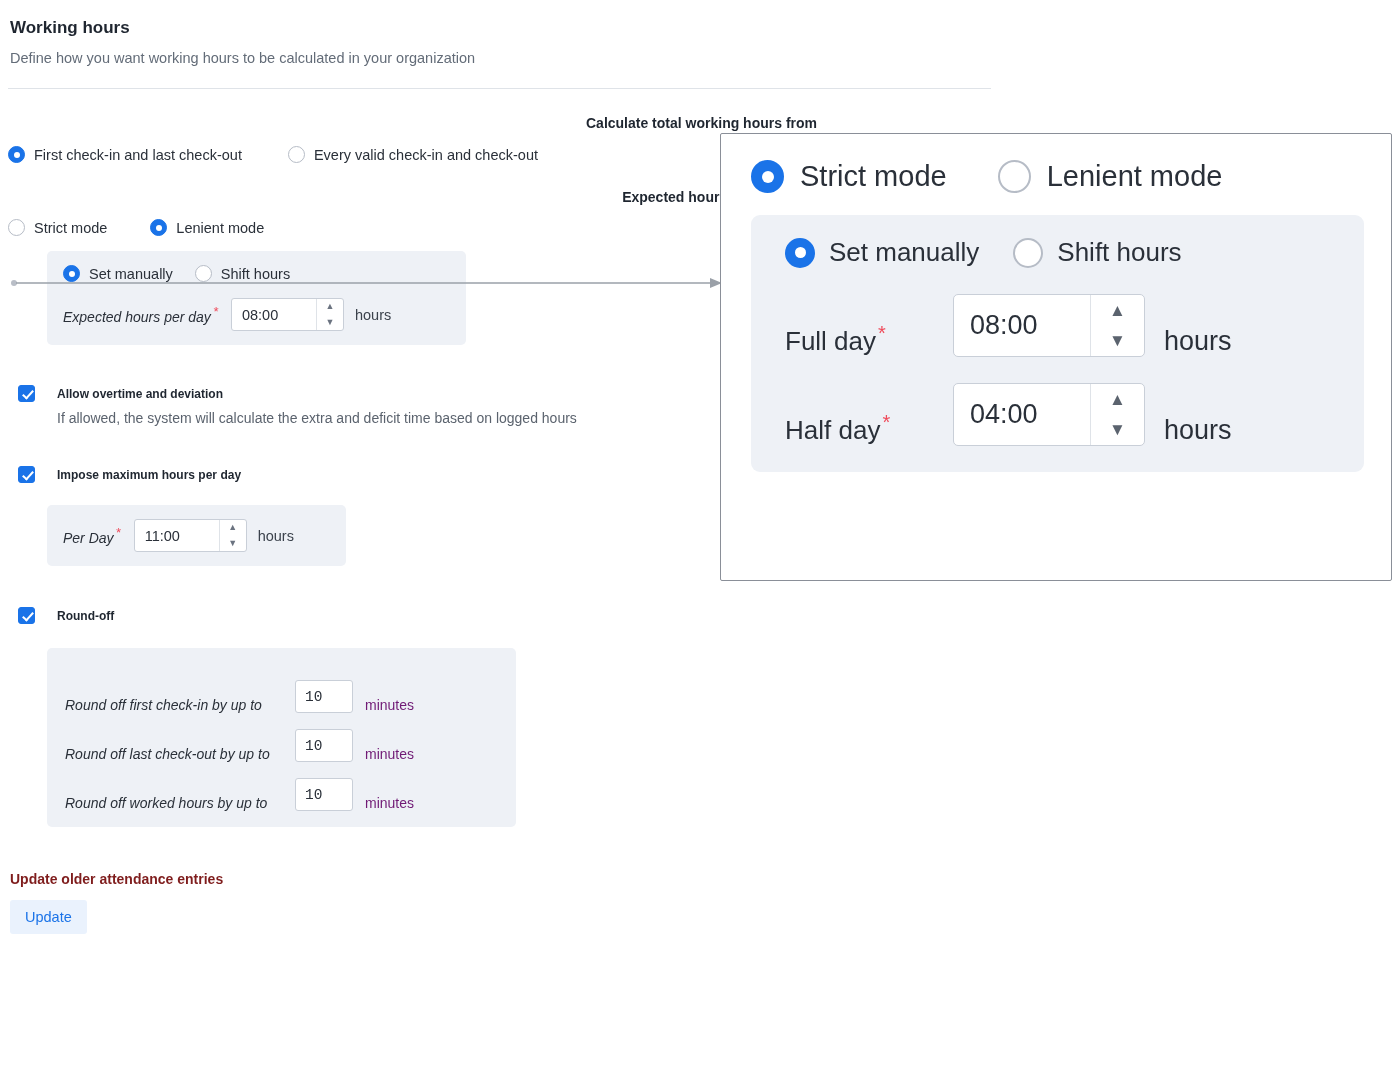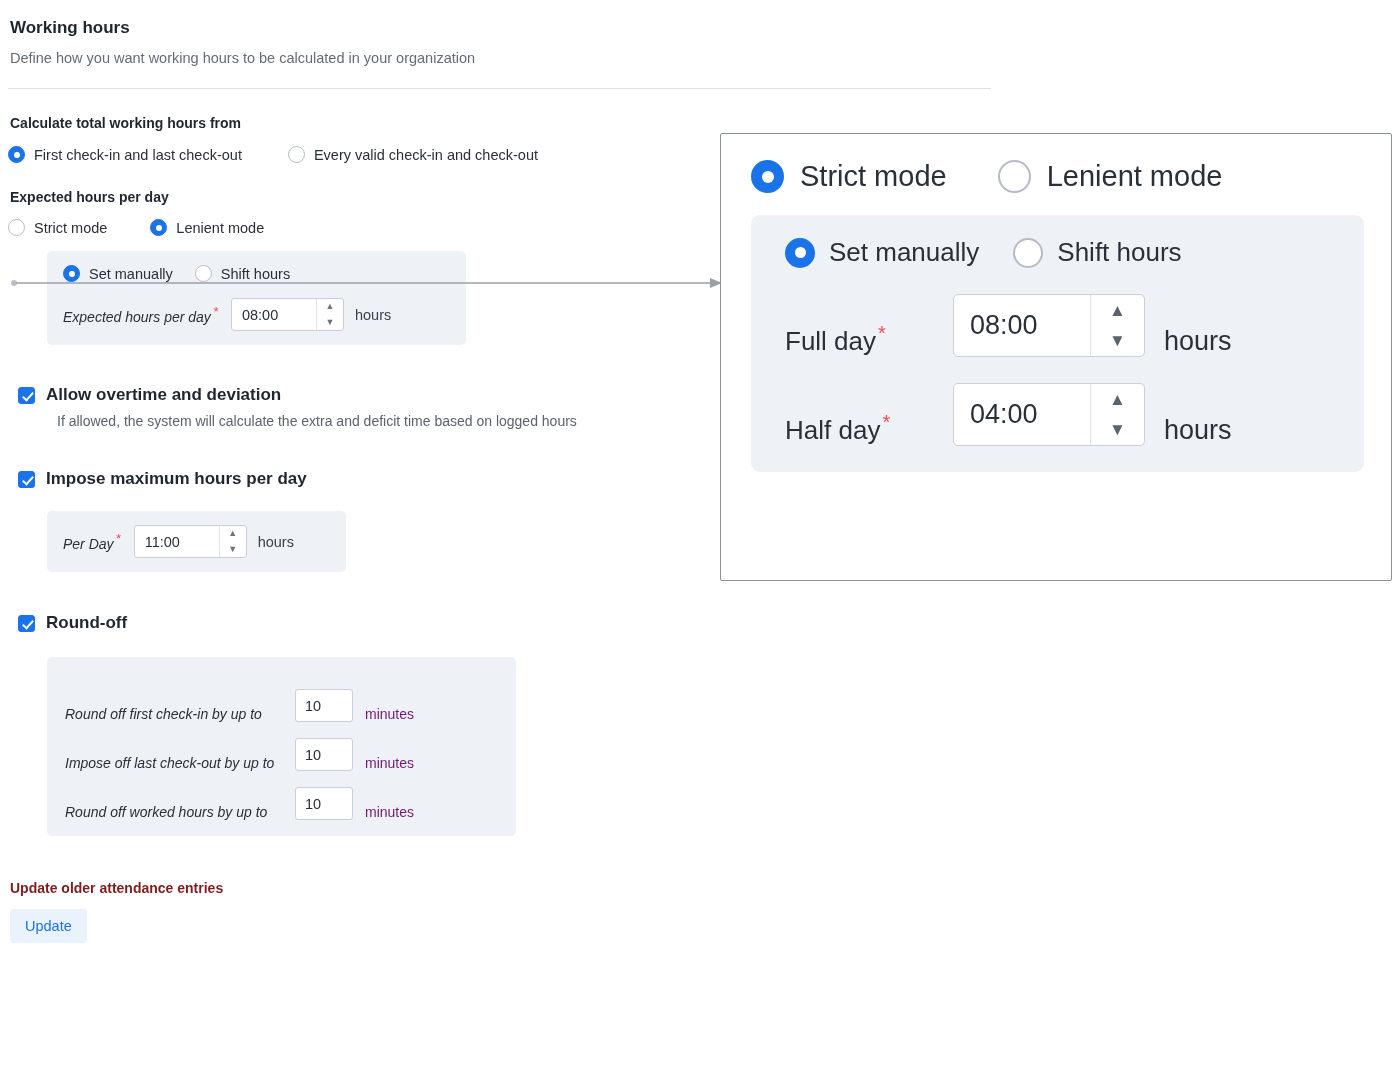--- a/index.html
+++ b/index.html
@@ -36,20 +36,21 @@
     background: #dfe3e8;
     margin: 22px 0 0 0;
   }
 
   
   .section-label {
     font-size: 14px;
     font-weight: bold;
     color: #1f2630;
     margin: 0 0 0 2px;
+    text-align: center;
   }
   .row {
     display: flex;
     align-items: center;
   }
 
   
   .radio {
     width: 17px; height: 17px;
     border-radius: 50%;
@@ -91,24 +92,24 @@
   .checkbox::after {
     content: "";
     position: absolute;
     left: 5.5px; top: 2px;
     width: 4px; height: 9px;
     border: solid #fff;
     border-width: 0 2px 2px 0;
     transform: rotate(42deg);
   }
   .check-label {
-    font-size: 17px;
+    font-size: 12px;
     font-weight: bold;
     color: #1f2630;
-    margin-left: 11px;
+    margin-left: 22px;
   }
   .help-text {
     font-size: 14px;
     color: #5b636e;
     margin: 8px 0 0 39px;
   }
 
   
   .panel {
     background: #eef1f6;
@@ -165,21 +166,21 @@
   }
   .plain-input {
     border: 1px solid #c9cfd8;
     border-radius: 3px;
     background: #fff;
     height: 33px;
     width: 58px;
     padding: 0 9px;
     font-size: 14.5px;
     color: #2a3039;
-    font-family: Liberation Sans, sans-serif;
+    font-family: Liberation Mono, monospace;
     outline: none;
   }
   .unit {
     font-size: 14.5px;
     color: #3b424c;
     margin-left: 11px;
   }
   .unit-muted {
     font-size: 14px;
     color: #701a75;
@@ -474,21 +475,21 @@
       <span class="check-label">Round-off</span>
     </div>
 
     <div class="panel" id="roundoff-panel">
       <div class="rrow">
         <span class="field-label">Round off first check-in by up to</span>
         <input class="plain-input" value="10" style="">
         <span class="unit-muted">minutes</span>
       </div>
       <div class="rrow">
-        <span class="field-label">Impose off last check-out by up to</span>
+        <span class="field-label">Round off last check-out by up to</span>
         <input class="plain-input" value="10" style="">
         <span class="unit-muted">minutes</span>
       </div>
       <div class="rrow">
         <span class="field-label">Round off worked hours by up to</span>
         <input class="plain-input" value="10" style="">
         <span class="unit-muted">minutes</span>
       </div>
     </div>
   </div>

